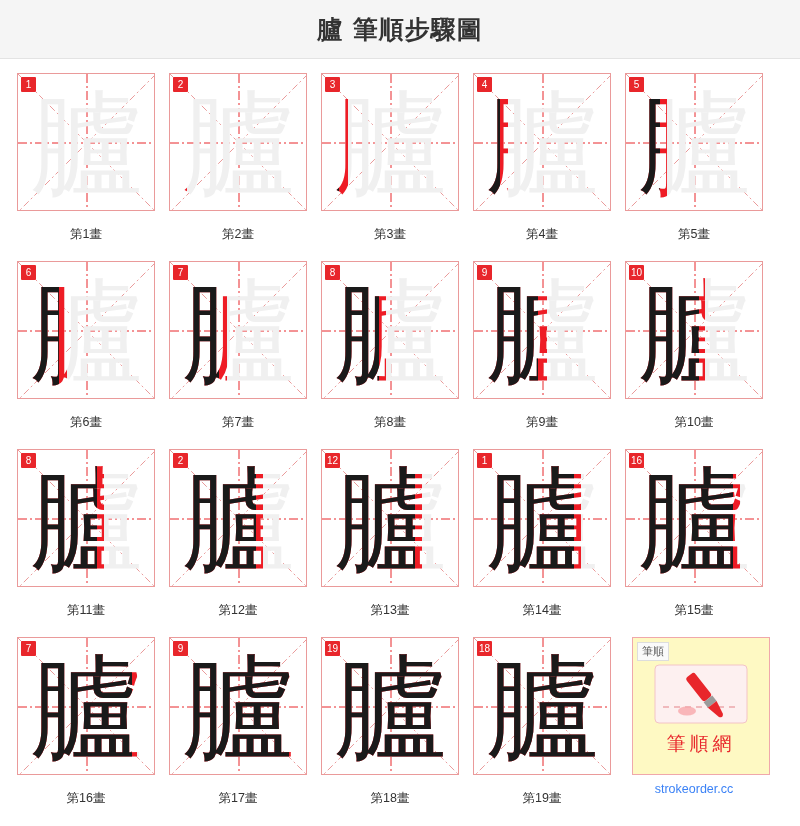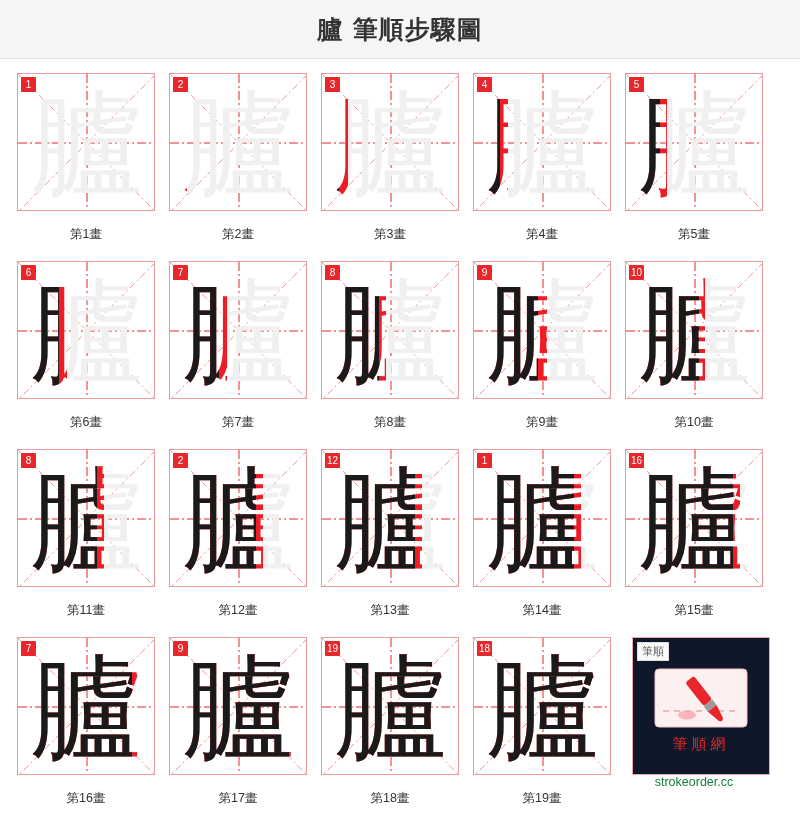--- a/index.html
+++ b/index.html
@@ -111,21 +111,21 @@
     inset: 0;
     overflow: hidden;
   }
   
   .logo-box {
     position: relative;
     width: 138px;
     height: 138px;
     border: 1px solid #f0a8ab;
     box-sizing: border-box;
-    background: #0f172a;
+    background: #fef9c3;
     display: flex;
     flex-direction: column;
     align-items: center;
     justify-content: center;
     margin-left: 14px;
   }
   .logo-tag {
     position: absolute;
     left: 4px;
     top: 4px;
@@ -137,30 +137,31 @@
     font-family: "DejaVu Sans", sans-serif;
   }
   .logo-art {
     width: 96px;
     height: 62px;
     position: relative;
     margin-top: 8px;
   }
   .logo-text {
     margin-top: 6px;
-    font-size: 15px;
+    font-size: 19px;
     color: #e8262b;
     letter-spacing: 4px;
     font-family: Liberation Sans, sans-serif;
   }
   .site {
     width: 152px;
     text-align: center;
+    margin-top: 7px;
     font-size: 12.5px;
-    color: #15803d;
+    color: #3b82f6;
     font-family: "Liberation Sans", sans-serif;
   }
 </style>
 </head>
 <body>
 
 <div id="page">
 
   <div class="header">
     <div class="header-title">臚 筆順步驟圖</div>

